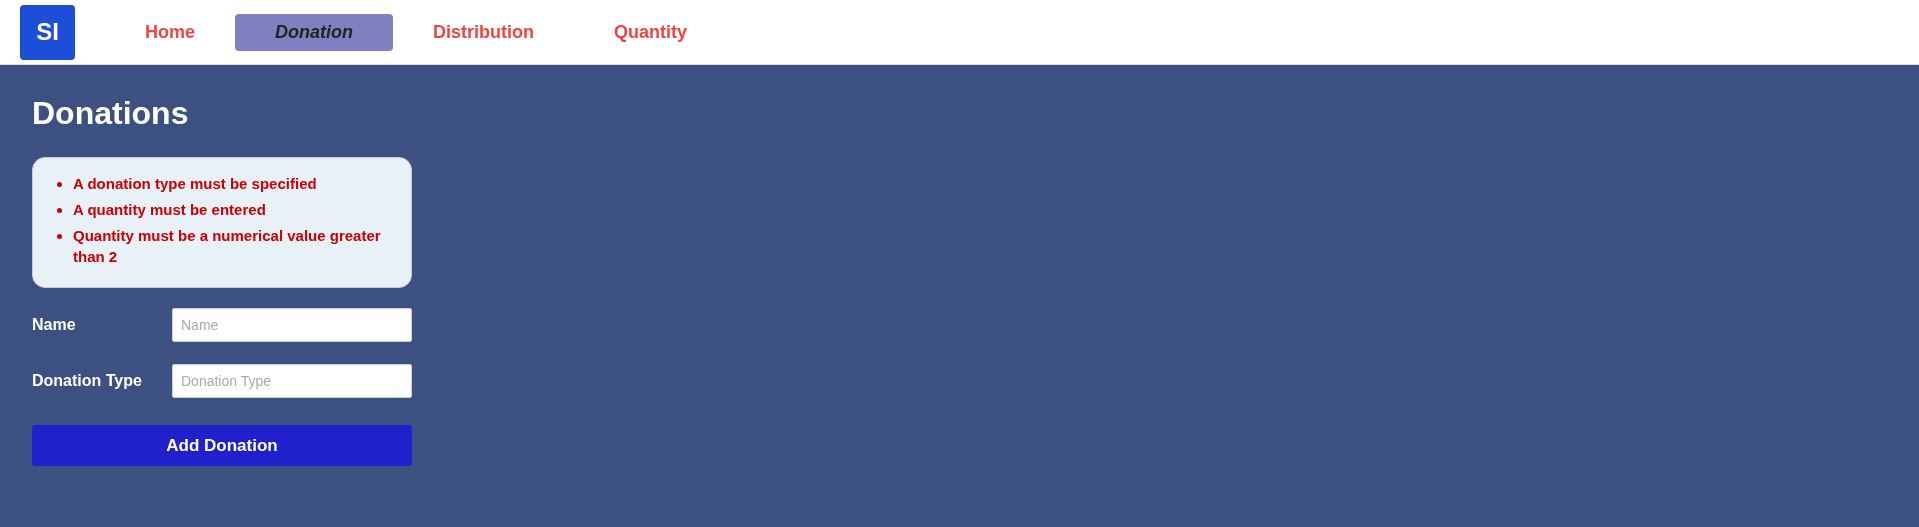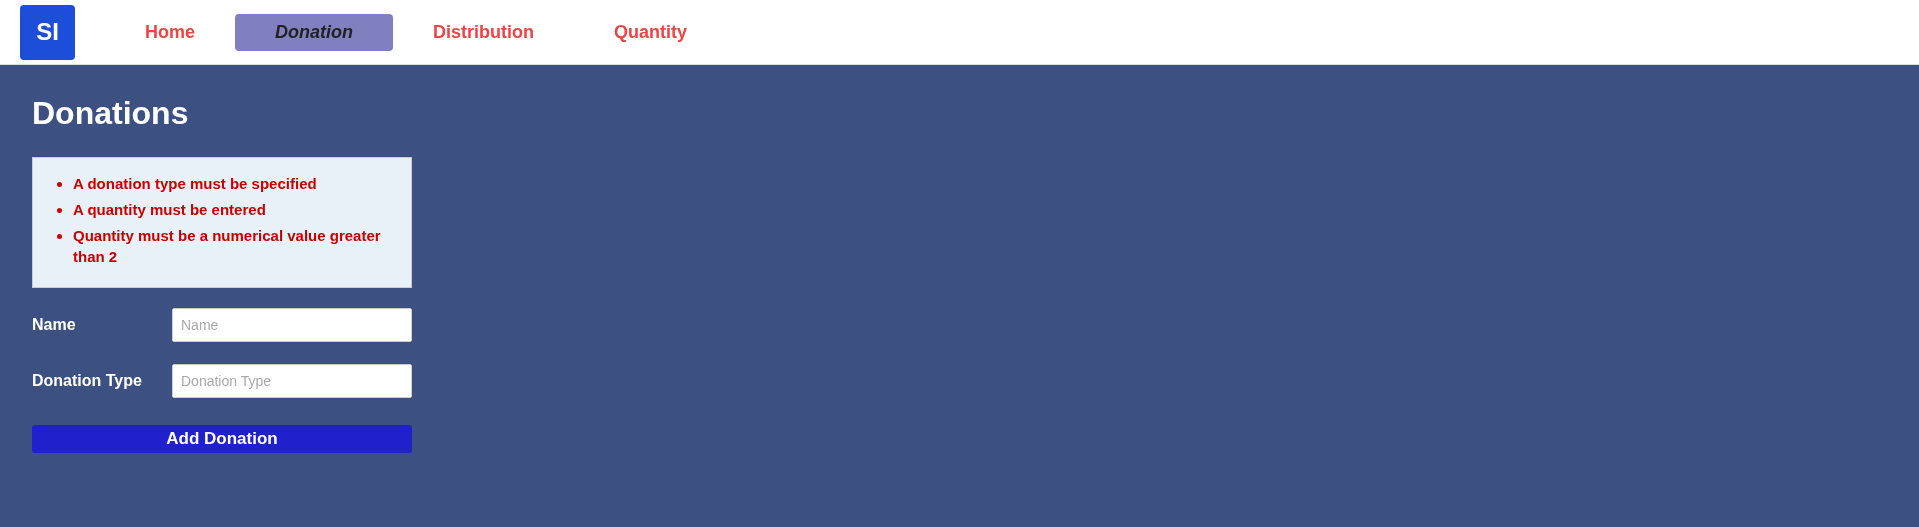--- a/index.html
+++ b/index.html
@@ -78,21 +78,21 @@
       font-size: 32px;
       font-weight: bold;
       margin-bottom: 25px;
       text-align: center;
     }
 
     
     .error-box {
       background-color: #e8f0f8;
       border: 1px solid #ccc;
-      border-radius: 0;
+      border-radius: 13px;
       padding: 15px 20px;
       margin-bottom: 20px;
       width: 380px;
     }
 
     .error-box ul {
       list-style: disc;
       padding-left: 20px;
     }
 
@@ -136,21 +136,21 @@
       background-color: #ffffff;
       color: #333;
     }
 
     .form-input::placeholder {
       color: #aaa;
     }
 
     .submit-btn {
       width: 100%;
-      height: 28px;
+      height: 41px;
       background-color: #2020cc;
       color: #ffffff;
       font-size: 17px;
       font-weight: bold;
       border: none;
       border-radius: 3px;
       cursor: pointer;
       margin-top: 5px;
     }
 

